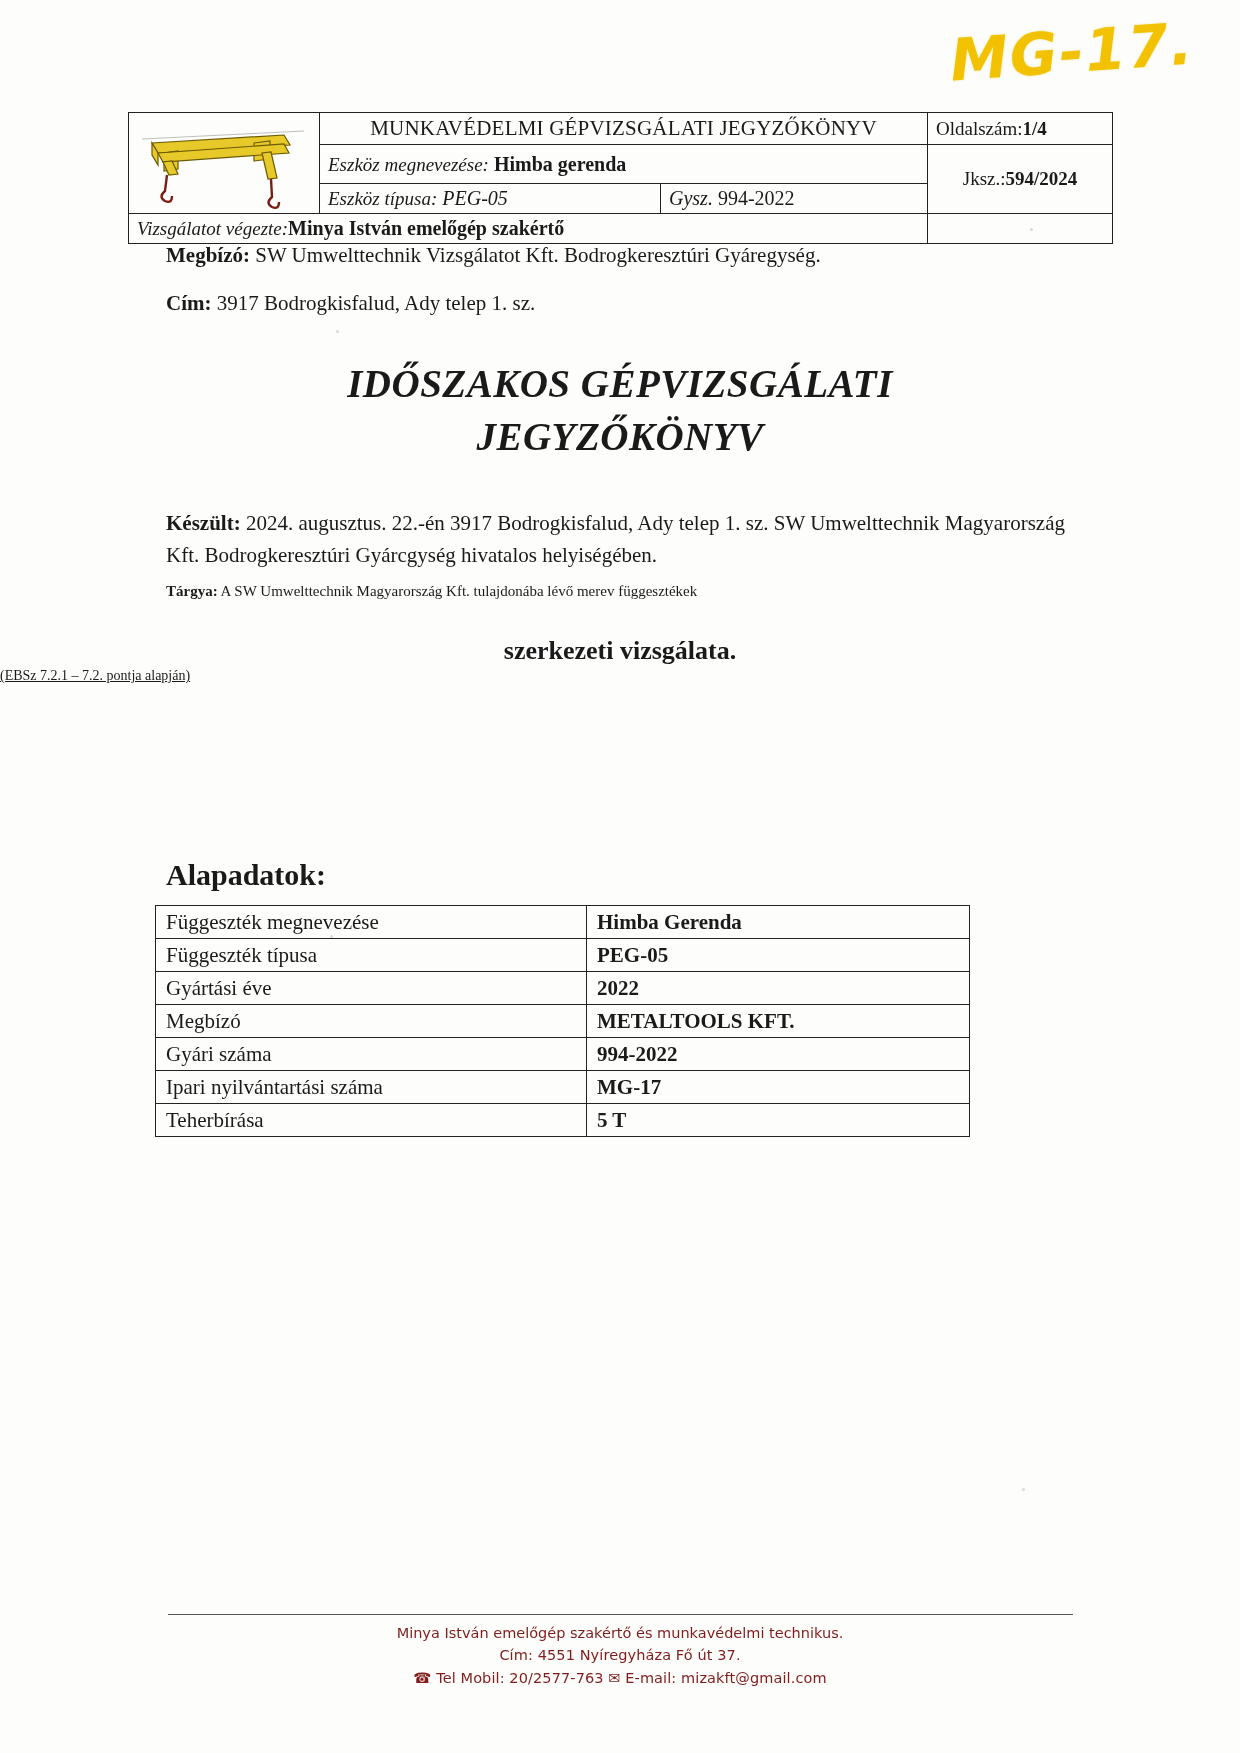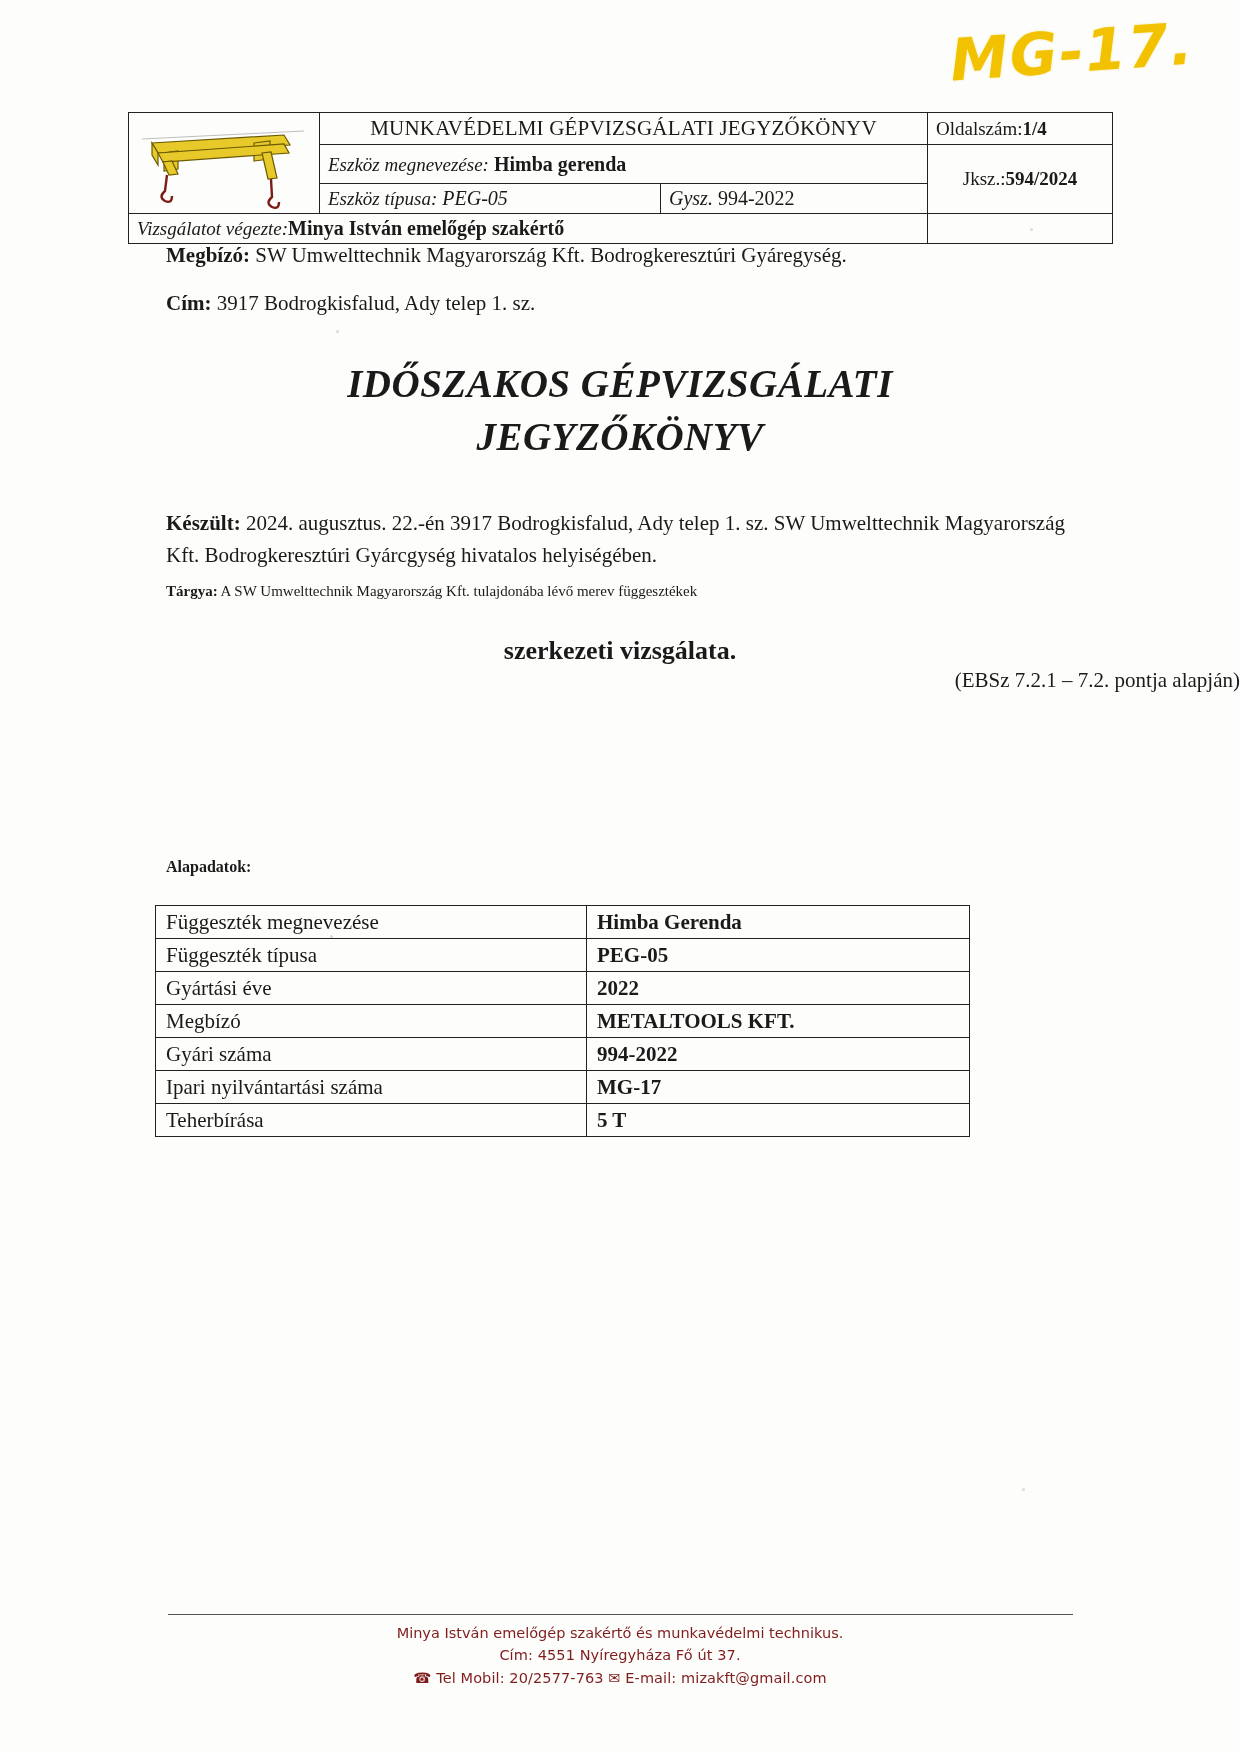--- a/index.html
+++ b/index.html
@@ -122,28 +122,29 @@
     left: 0; right: 0;
     top: 636px;
     text-align: center;
     font-weight: 700;
     font-size: 26px;
   }
   .ebsz {
     position: absolute;
     left: 0; right: 0;
     top: 668px;
-    text-align: right;
-    font-size: 21px;
+    text-align: left;
+    font-size: 14px;
+    text-decoration: underline;
   }
 
   .alapadatok {
     position: absolute;
     left: 166px; top: 858px;
-    font-size: 16px;
+    font-size: 30px;
     font-weight: 700;
   }
 
   
   .data-table {
     position: absolute;
     left: 155px;
     top: 905px;
     width: 815px;
     border-collapse: collapse;
@@ -244,21 +245,21 @@
       <td colspan="3" style="border-top:none">
         <span class="small-label">Vizsgálatot végezte:</span><span class="bold">Minya István emelőgép szakértő</span>
       </td>
       <td style="border:none"></td>
     </tr>
   </tbody>
     </table>
 
   <div class="block megbizo">
     <span class="bold">Megbízó:</span>
-    <span>SW Umwelttechnik Magyarország Kft. Bodrogkeresztúri Gyáregység.</span>
+    <span>SW Umwelttechnik Vizsgálatot Kft. Bodrogkeresztúri Gyáregység.</span>
   </div>
 
   <div class="block cim">
     <span class="bold">Cím:</span>
     <span>3917 Bodrogkisfalud, Ady telep 1. sz.</span>
   </div>
 
   <div class="doc-title">
     <div>IDŐSZAKOS GÉPVIZSGÁLATI</div>
     <div>JEGYZŐKÖNYV</div>

